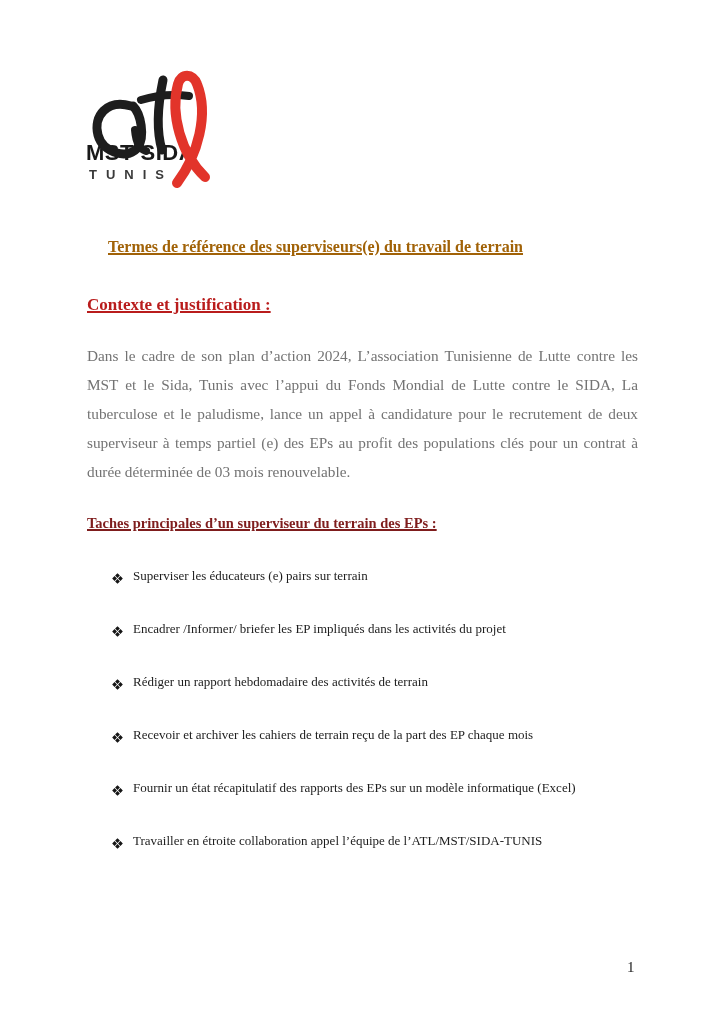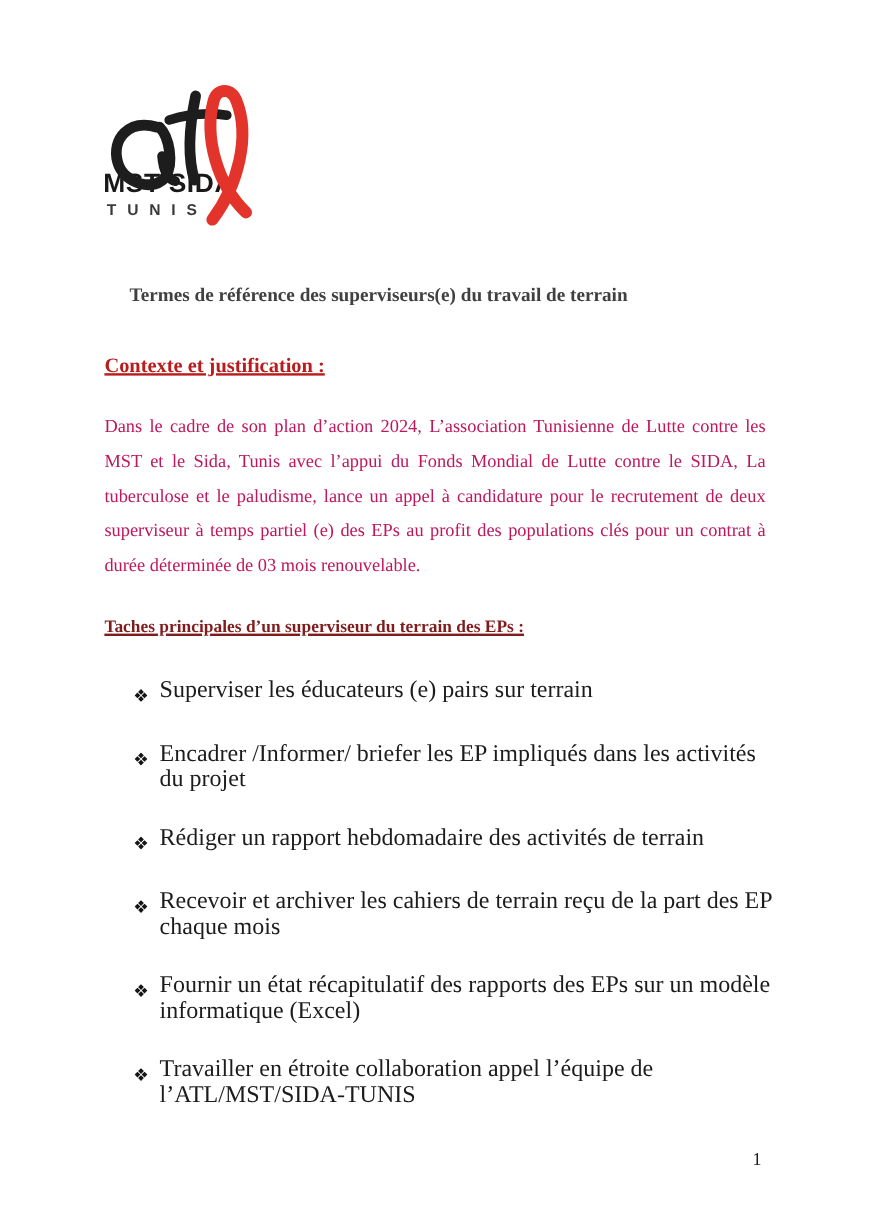--- a/index.html
+++ b/index.html
@@ -26,50 +26,50 @@
     position: absolute; left: 4px; top: 97px; z-index: 1;
     font-family: "Liberation Sans", sans-serif;
     font-weight: 700; font-size: 13px; letter-spacing: 9px;
     color: #3a3a3a; white-space: nowrap; text-align: center;
   }
 
   
   .doc-title {
     position: absolute; left: 108px; top: 238px; margin: 0;
     font-size: 16px; font-weight: 700;
-    color: #404040;
-    text-decoration-thickness: 2px;
+    color: #a16207;
+    text-decoration: underline; text-decoration-thickness: 2px;
     white-space: nowrap;
   }
   .h-context {
     position: absolute; left: 87px; top: 295px; margin: 0;
     font-size: 17px; font-weight: 700; color: #b91c1c;
     text-decoration: underline; text-decoration-thickness: 2px;
     white-space: nowrap;
   }
   .paragraph {
     position: absolute; left: 87px; top: 341px; margin: 0;
     width: 551px;
     font-size: 15.3px; line-height: 29px;
-    text-align: justify; color: #be185d;
+    text-align: justify; color: #737373;
   }
   .h-tasks {
     position: absolute; left: 87px; top: 515px; margin: 0;
     font-size: 14.5px; font-weight: 700; color: #7f1d1d;
     text-decoration: underline; text-decoration-thickness: 1.5px;
     white-space: nowrap;
   }
   .tasks {
     position: absolute; left: 112px; top: 565px; margin: 0; padding: 0;
     list-style: none; width: 540px;
   }
   .tasks li {
     display: flex; align-items: flex-start; gap: 10px;
     margin-bottom: 28px;
-    font-size: 20px; line-height: 21px; color: #1c1c1c;
+    font-size: 13px; line-height: 21px; color: #1c1c1c;
   }
   .bullet { flex: 0 0 auto; margin-top: 4px; }
   .page-number {
     position: absolute; left: 627px; top: 959px;
     font-size: 15px; color: #1c1c1c;
   }
 </style>
 </head>
 <body>
 

